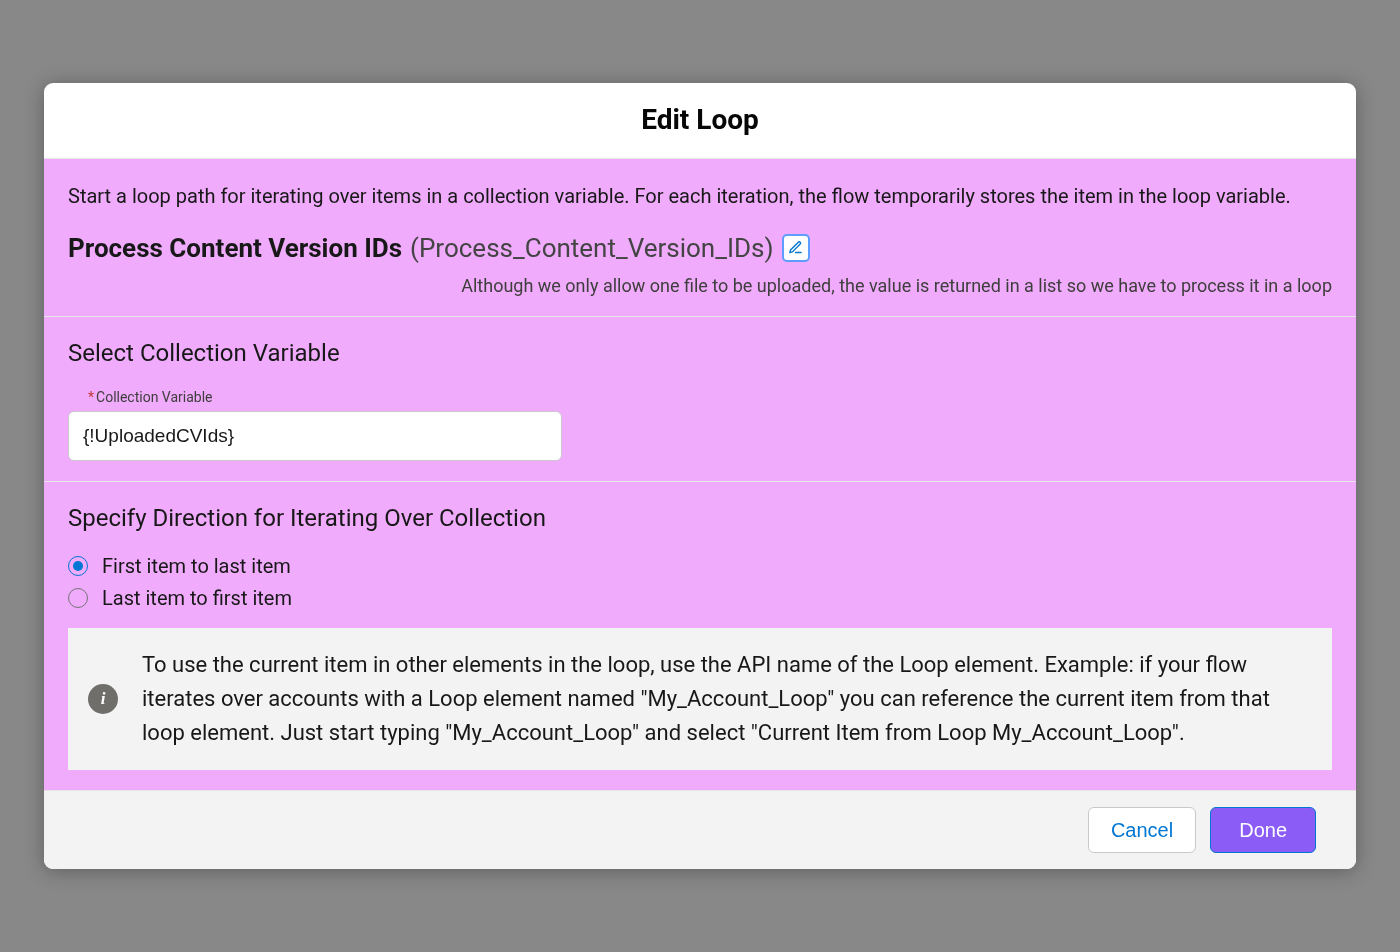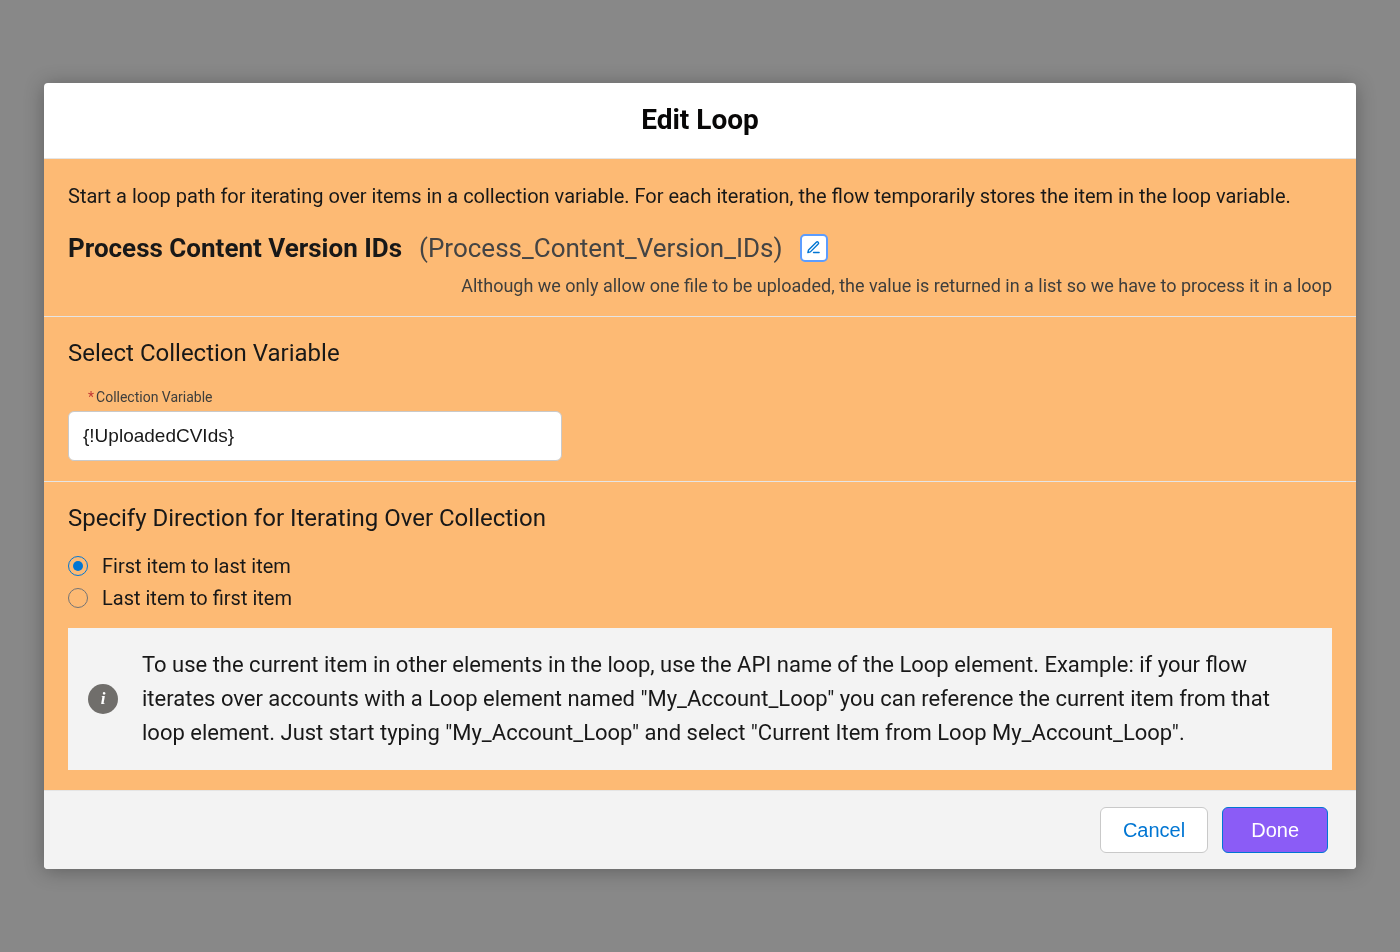--- a/index.html
+++ b/index.html
@@ -7,53 +7,53 @@
       font-family: -apple-system, BlinkMacSystemFont, "Segoe UI", Roboto, Helvetica, Arial, sans-serif;
       background: #888;
       display: flex;
       align-items: center;
       justify-content: center;
       min-height: 952px;
       width: 1400px;
     }
     .modal {
       background: #fff;
-      border-radius: 4px;
+      border-radius: 9px;
       width: 1312px;
       box-shadow: 0 2px 20px rgba(0,0,0,0.3);
       overflow: hidden;
     }
     .modal-header {
       text-align: center;
       padding: 20px 0 22px;
       border-bottom: 1px solid #e5e5e5;
     }
     .modal-title {
       font-size: 28px;
       font-weight: 700;
       color: #080707;
     }
     .modal-body {
-      background: #fdba74;
+      background: #f0abfc;
     }
     .section {
       padding: 22px 24px 20px;
       border-bottom: 1px solid #e5e5e5;
     }
     .section:last-of-type { border-bottom: none; }
     .intro-text {
       font-size: 20px;
       color: #181818;
       line-height: 1.5;
       margin-bottom: 22px;
     }
     .label-row {
       display: flex;
       align-items: center;
-      gap: 17px;
+      gap: 8px;
       flex-wrap: wrap;
       margin-bottom: 12px;
     }
     .label-name {
       font-size: 26px;
       font-weight: 700;
       color: #181818;
     }
     .api-name {
       font-size: 26px;
@@ -166,21 +166,21 @@
       font-size: 17px;
     }
     .info-text {
       font-size: 22px;
       color: #181818;
       line-height: 1.55;
     }
     .modal-footer {
       background: #f3f3f3;
       border-top: 1px solid #e5e5e5;
-      padding: 16px 28px;
+      padding: 16px 40px;
       display: flex;
       justify-content: flex-end;
       gap: 14px;
     }
     .btn {
       height: 46px;
       padding: 0 22px;
       border-radius: 6px;
       font-size: 20px;
       cursor: pointer;

